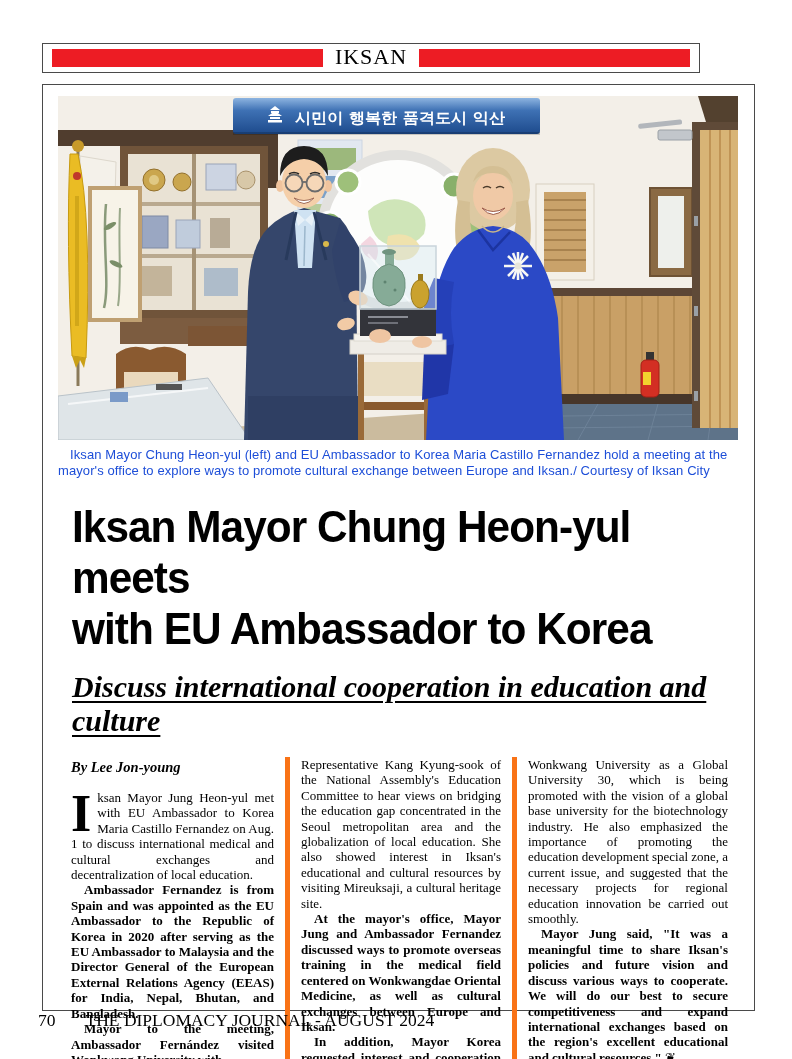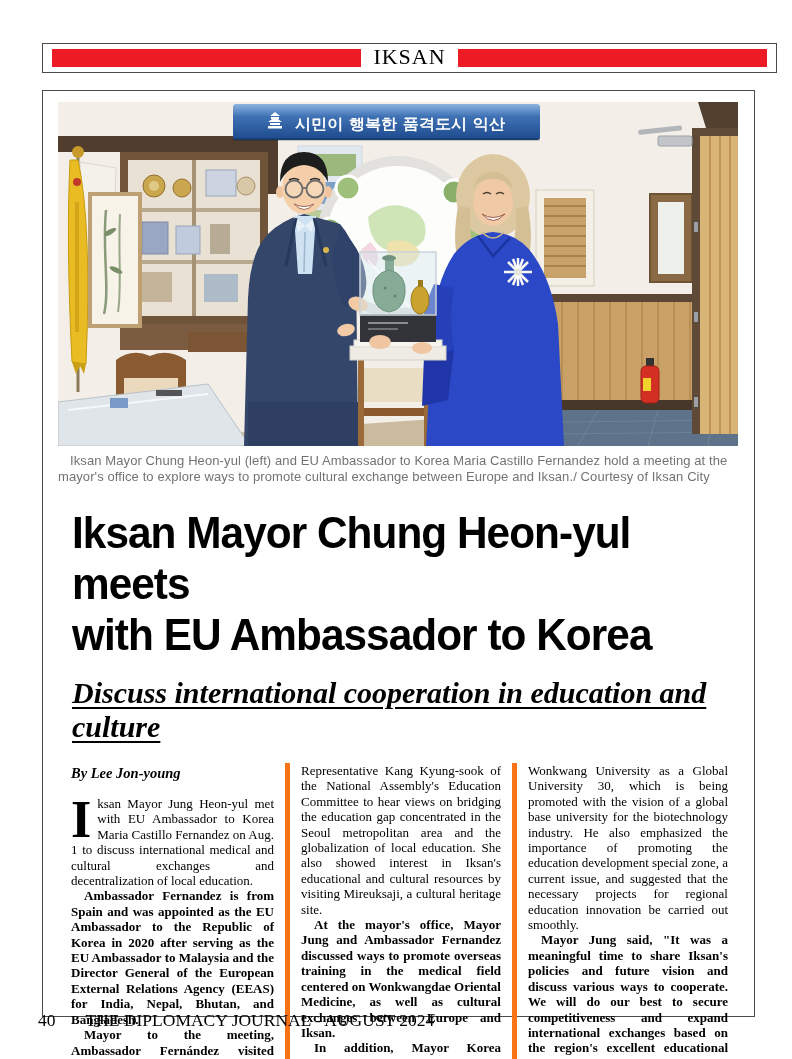--- a/index.html
+++ b/index.html
@@ -1,30 +1,30 @@
 <!DOCTYPE html>
 <html lang="en"><head>
 <meta charset="utf-8">
 <style>
   html,body{margin:0;padding:0;background:#fff;}
   .page{position:relative;width:792px;height:1059px;background:#fff;overflow:hidden;
         font-family:"Liberation Sans",sans-serif;color:#000;}
   
-  .header-box{position:absolute;left:42px;top:43px;width:735px;height:30px;
+  .header-box{position:absolute;left:42px;top:43px;width:658px;height:30px;
     border:1.5px solid #4a4a4a;box-sizing:border-box;display:flex;align-items:center;
     padding:0 9px;gap:12px;background:#fff;}
   .red-bar{flex:1;height:18px;background:#ed1c24;}
   .section-title{font-family:"Liberation Serif",serif;font-size:22px;letter-spacing:1px;
     line-height:1;transform:translateY(-1px);}
   
-  .main-box{position:absolute;left:42px;top:90px;width:713px;height:927px;
+  .main-box{position:absolute;left:42px;top:84px;width:713px;height:927px;
     border:1.5px solid #4a4a4a;box-sizing:border-box;padding:11px 15px;background:#fff;}
   .photo-wrap{width:680px;height:344px;position:relative;overflow:hidden;background:#f3efe8;}
   .photo-wrap svg{display:block;}
-  .caption{margin:7px 0 0 0;font-size:13px;line-height:16px;color:#737373;text-indent:12px;
+  .caption{margin:7px 0 0 0;font-size:13px;line-height:16px;color:#1d4ed8;text-indent:12px;
     letter-spacing:.1px;}
   .headline{margin:22px 0 0 14px;font-size:45px;line-height:51px;font-weight:bold;
     letter-spacing:-1px;transform:scaleX(.94);transform-origin:0 0;}
   .headline span{display:block;}
   .subhead{margin:16px 0 0 14px;font-family:"Liberation Serif",serif;font-style:italic;
     font-weight:600;font-size:30px;text-decoration:underline;text-underline-offset:4px;
     text-decoration-thickness:1.5px;}
   
   .columns{margin-top:19px;display:grid;grid-template-columns:1fr 1fr 1fr;height:333px;
     overflow:hidden;}
@@ -340,16 +340,16 @@
       <div class="col sep">
         <div class="col-paras">
             <p class="body-para">Wonkwang University as a Global University 30, which is being promoted with the vision of a global base university for the biotechnology industry. He also emphasized the importance of promoting the education development special zone, a current issue, and suggested that the necessary projects for regional education innovation be carried out smoothly.</p>
             <p class="body-para indent">Mayor Jung said, "It was a meaningful time to share Iksan's policies and future vision and discuss various ways to cooperate. We will do our best to secure competitiveness and expand international exchanges based on the region's excellent educational and cultural resources." <span class="endmark">❦</span></p>
           </div>
       </div>
     </div>
   </div>
 
   <div class="footer">
-    <span>40</span>
+    <span>70</span>
     <span>THE DIPLOMACY JOURNAL - AUGUST 2024</span>
   </div>
 </div>
 
 </body></html>

